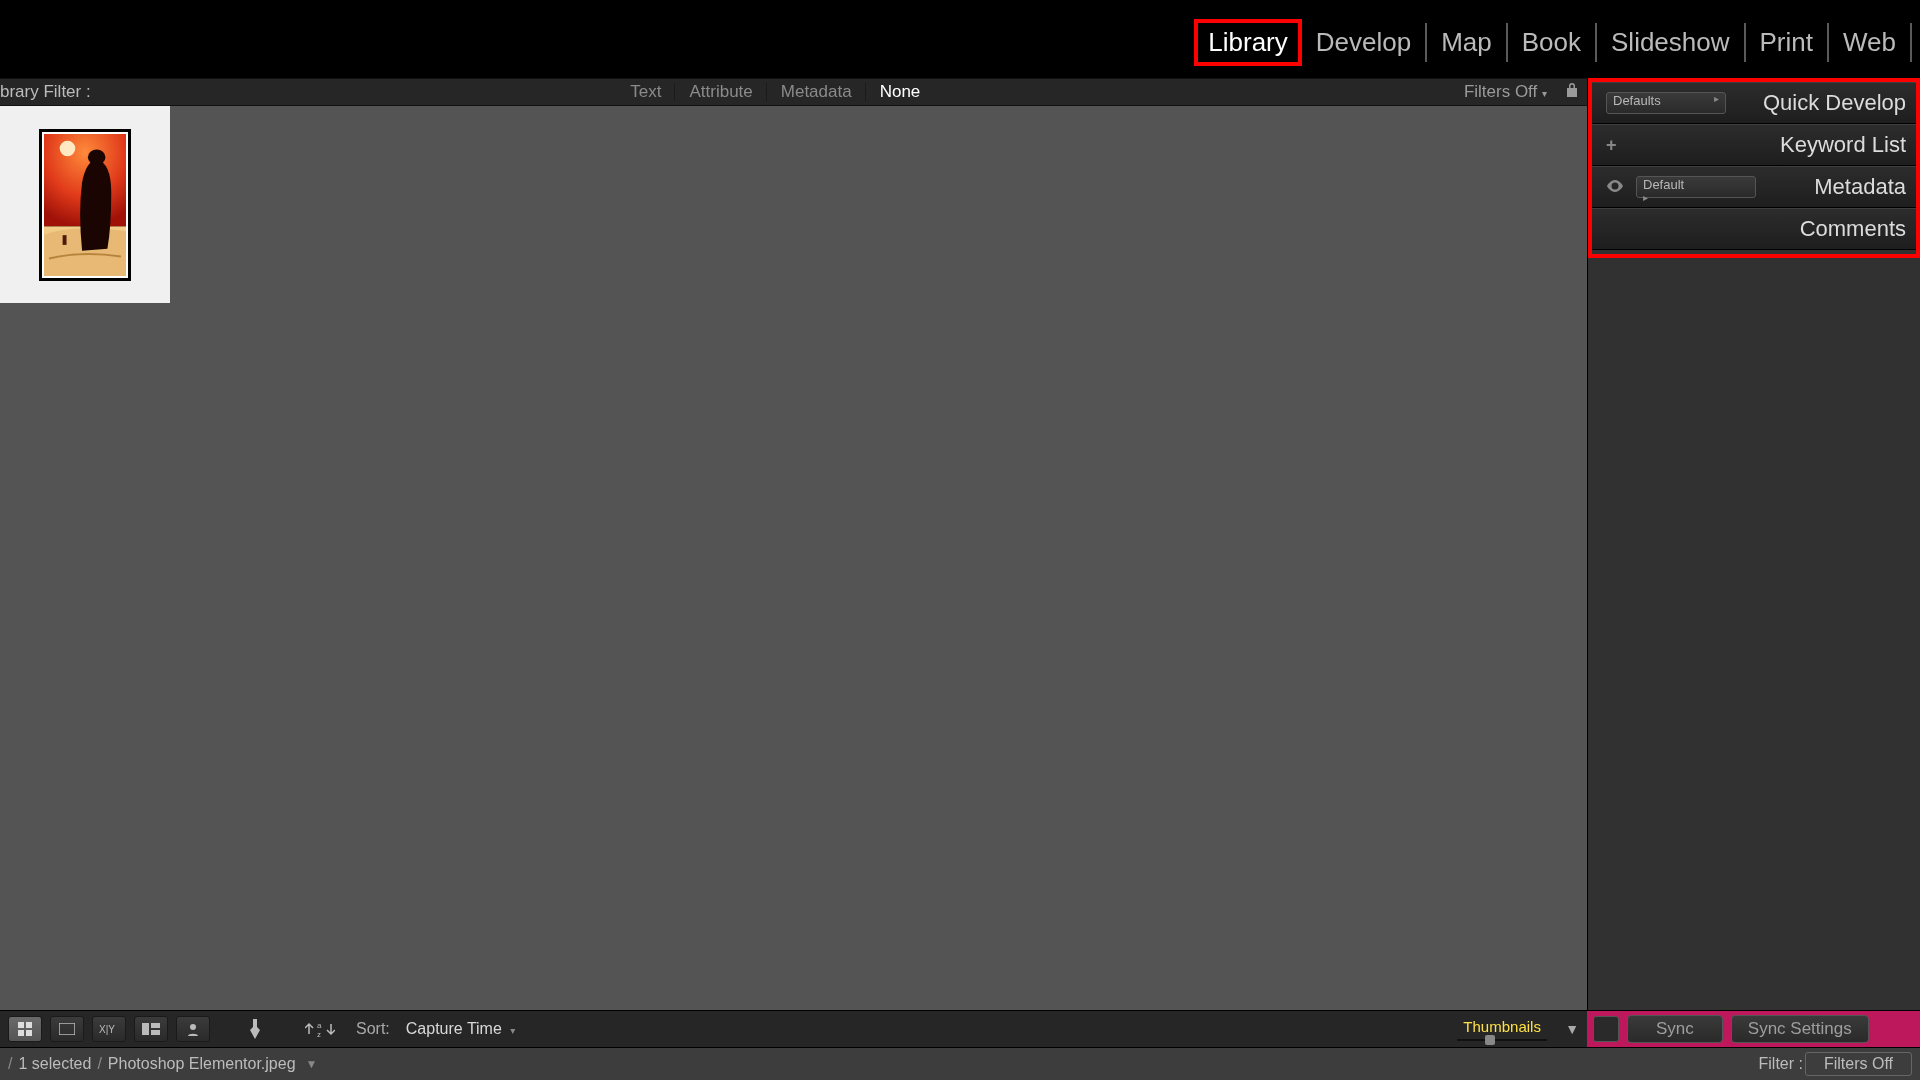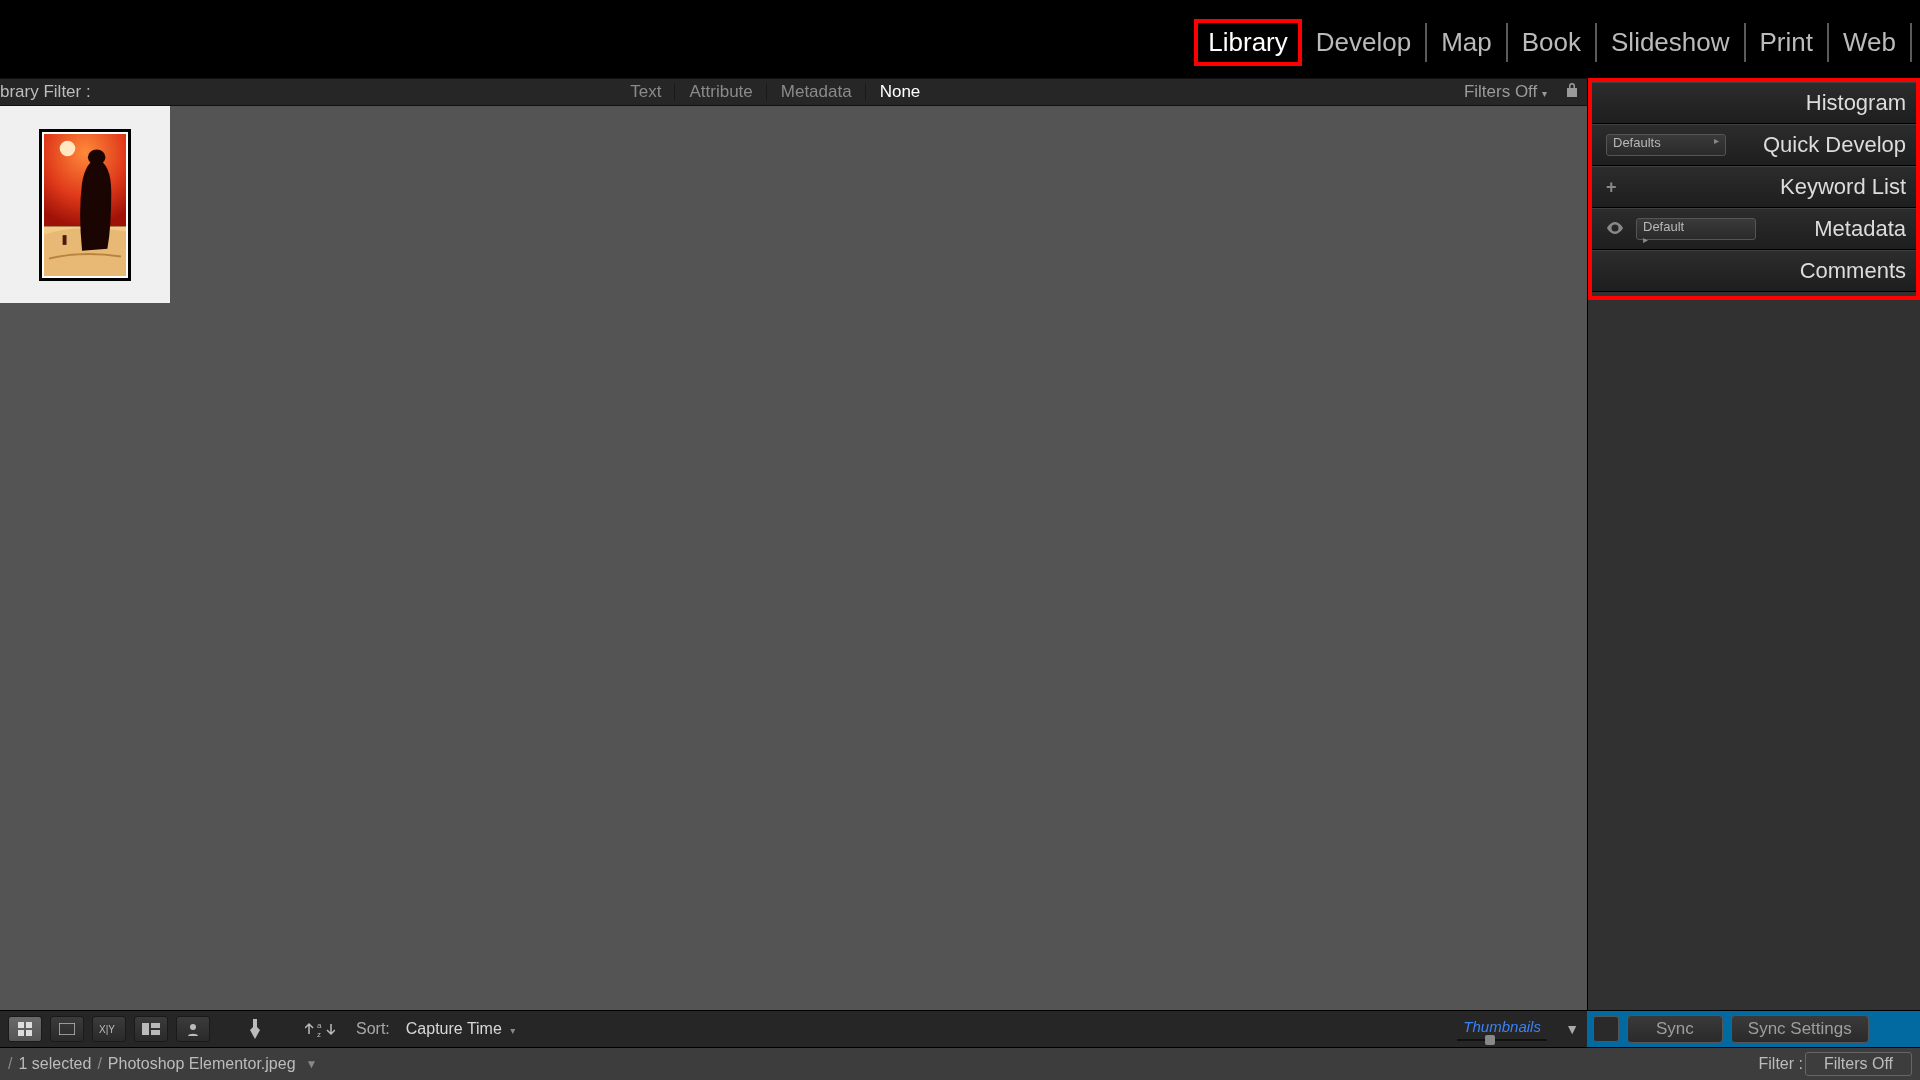--- a/index.html
+++ b/index.html
@@ -192,21 +192,21 @@
     font-size:14px;
     cursor:pointer;
   }
   .tb-btn.active { background:linear-gradient(#6a6a6a,#555); color:#fff;}
   .tb-sep { width:12px; }
   .sort-label{ margin-left:8px; color:#aaa;}
   .sort-val{ margin-left:8px; color:#d8d8d8;}
   .thumb-size {
     margin-left: auto;
     display:flex; flex-direction:column; align-items:center;
-    color:#3b82f6; font-size:15px;font-style:italic;
+    color:#fde047; font-size:15px;
   }
   .thumb-size .slider{
     width:90px; height:2px; background:#111; margin-top:4px; position:relative;
   }
   .thumb-size .slider::after{
     content:""; position:absolute; left:28px; top:-4px; width:10px; height:10px; background:#888; border-radius:2px;
   }
   .arrow-down{ margin-left:10px; color:#aaa; font-size:14px;}
 
   
@@ -215,21 +215,21 @@
     background:#3d3d3d;
     display:flex; align-items:center; padding:0 8px; gap:6px;
     color:#bcbcbc; font-size:16px;
   }
   .status-bar .sep{color:#888;}
   .status-bar .chev{color:#888; font-size:12px; margin-left:4px;}
 
   
   .right-bottom {
     position:absolute; right:0; bottom:32px; width:333px; height:38px;
-    background:#0369a1; border-top:1px solid #000; border-bottom:1px solid #000;
+    background:#be185d; border-top:1px solid #000; border-bottom:1px solid #000;
     display:flex; align-items:center; padding:0 6px; gap:8px;
   }
   .right-bottom .sq{
     width:26px;height:26px;border:1px solid #555;border-radius:3px;background:#2a2a2a;
   }
   .right-bottom .btn{
     flex:0 0 auto;
     height:28px;
     border:1px solid #555;border-radius:4px;background:linear-gradient(#3a3a3a,#2a2a2a);
     color:#9e9e9e; font-size:17px; display:flex;align-items:center;justify-content:center;
@@ -309,23 +309,20 @@
         <rect x="20" y="104" width="4" height="10" fill="#4a1a0a"></rect>
 
         <path d="M6 128 Q40 120 80 126" stroke="#b8843d" stroke-width="2" fill="none"></path>
       </svg>
     </div>
   </div>
 </div>
 
 <div class="right-panel">
   <div class="right-highlight">
-    <div class="panel-row">
-      <span>Histogram</span>
-    </div>
     <div class="panel-row">
       <span class="dropdown">
         <span>Defaults</span>
         <span class="chev">▸</span>
       </span>
       <span>Quick Develop</span>
     </div>
     <div class="panel-row">
       <span class="plus">+</span>
       <span>Keyword List</span>

